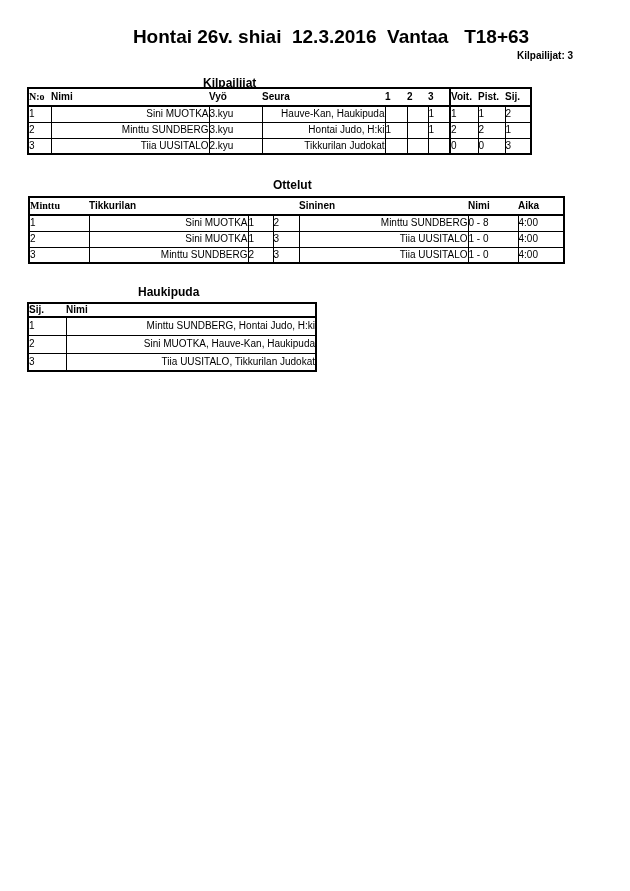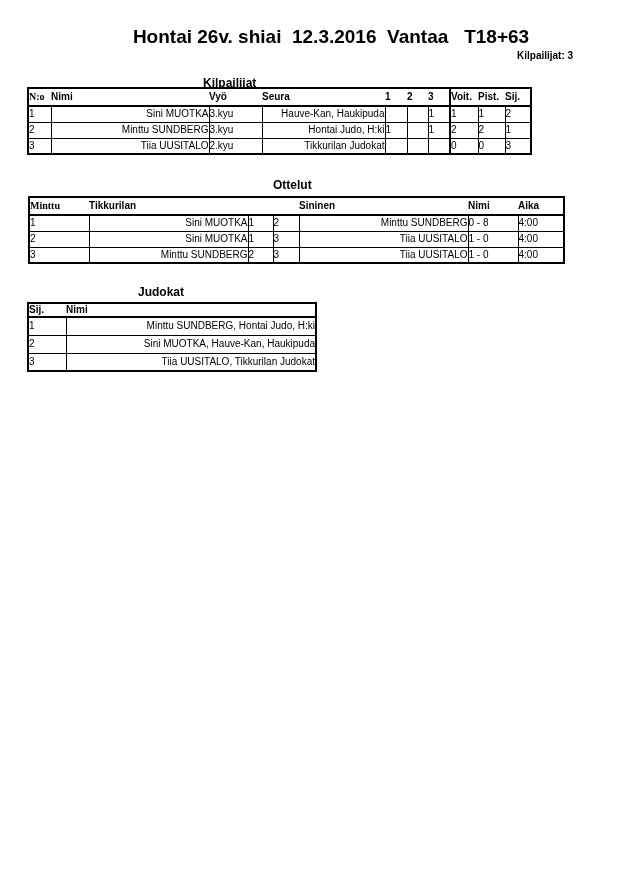--- a/index.html
+++ b/index.html
@@ -204,21 +204,21 @@
         <td class="al">Minttu SUNDBERG</td>
         <td class="ac">2</td>
         <td class="ac">3</td>
         <td class="al">Tiia UUSITALO</td>
         <td class="ac">1 - 0</td>
         <td class="ac">4:00</td>
       </tr>
     </tbody>
   </table>
 
-  <div class="sec-title sec-tulokset">Judokat</div>
+  <div class="sec-title sec-tulokset">Haukipuda</div>
 
   <table class="t t3">
     <colgroup>
       <col style="width:38px">
         <col style="width:250px">
     </colgroup>
     <thead>
       <tr>
         <th class="ac">Sij.</th>
         <th class="ac">Nimi</th>

